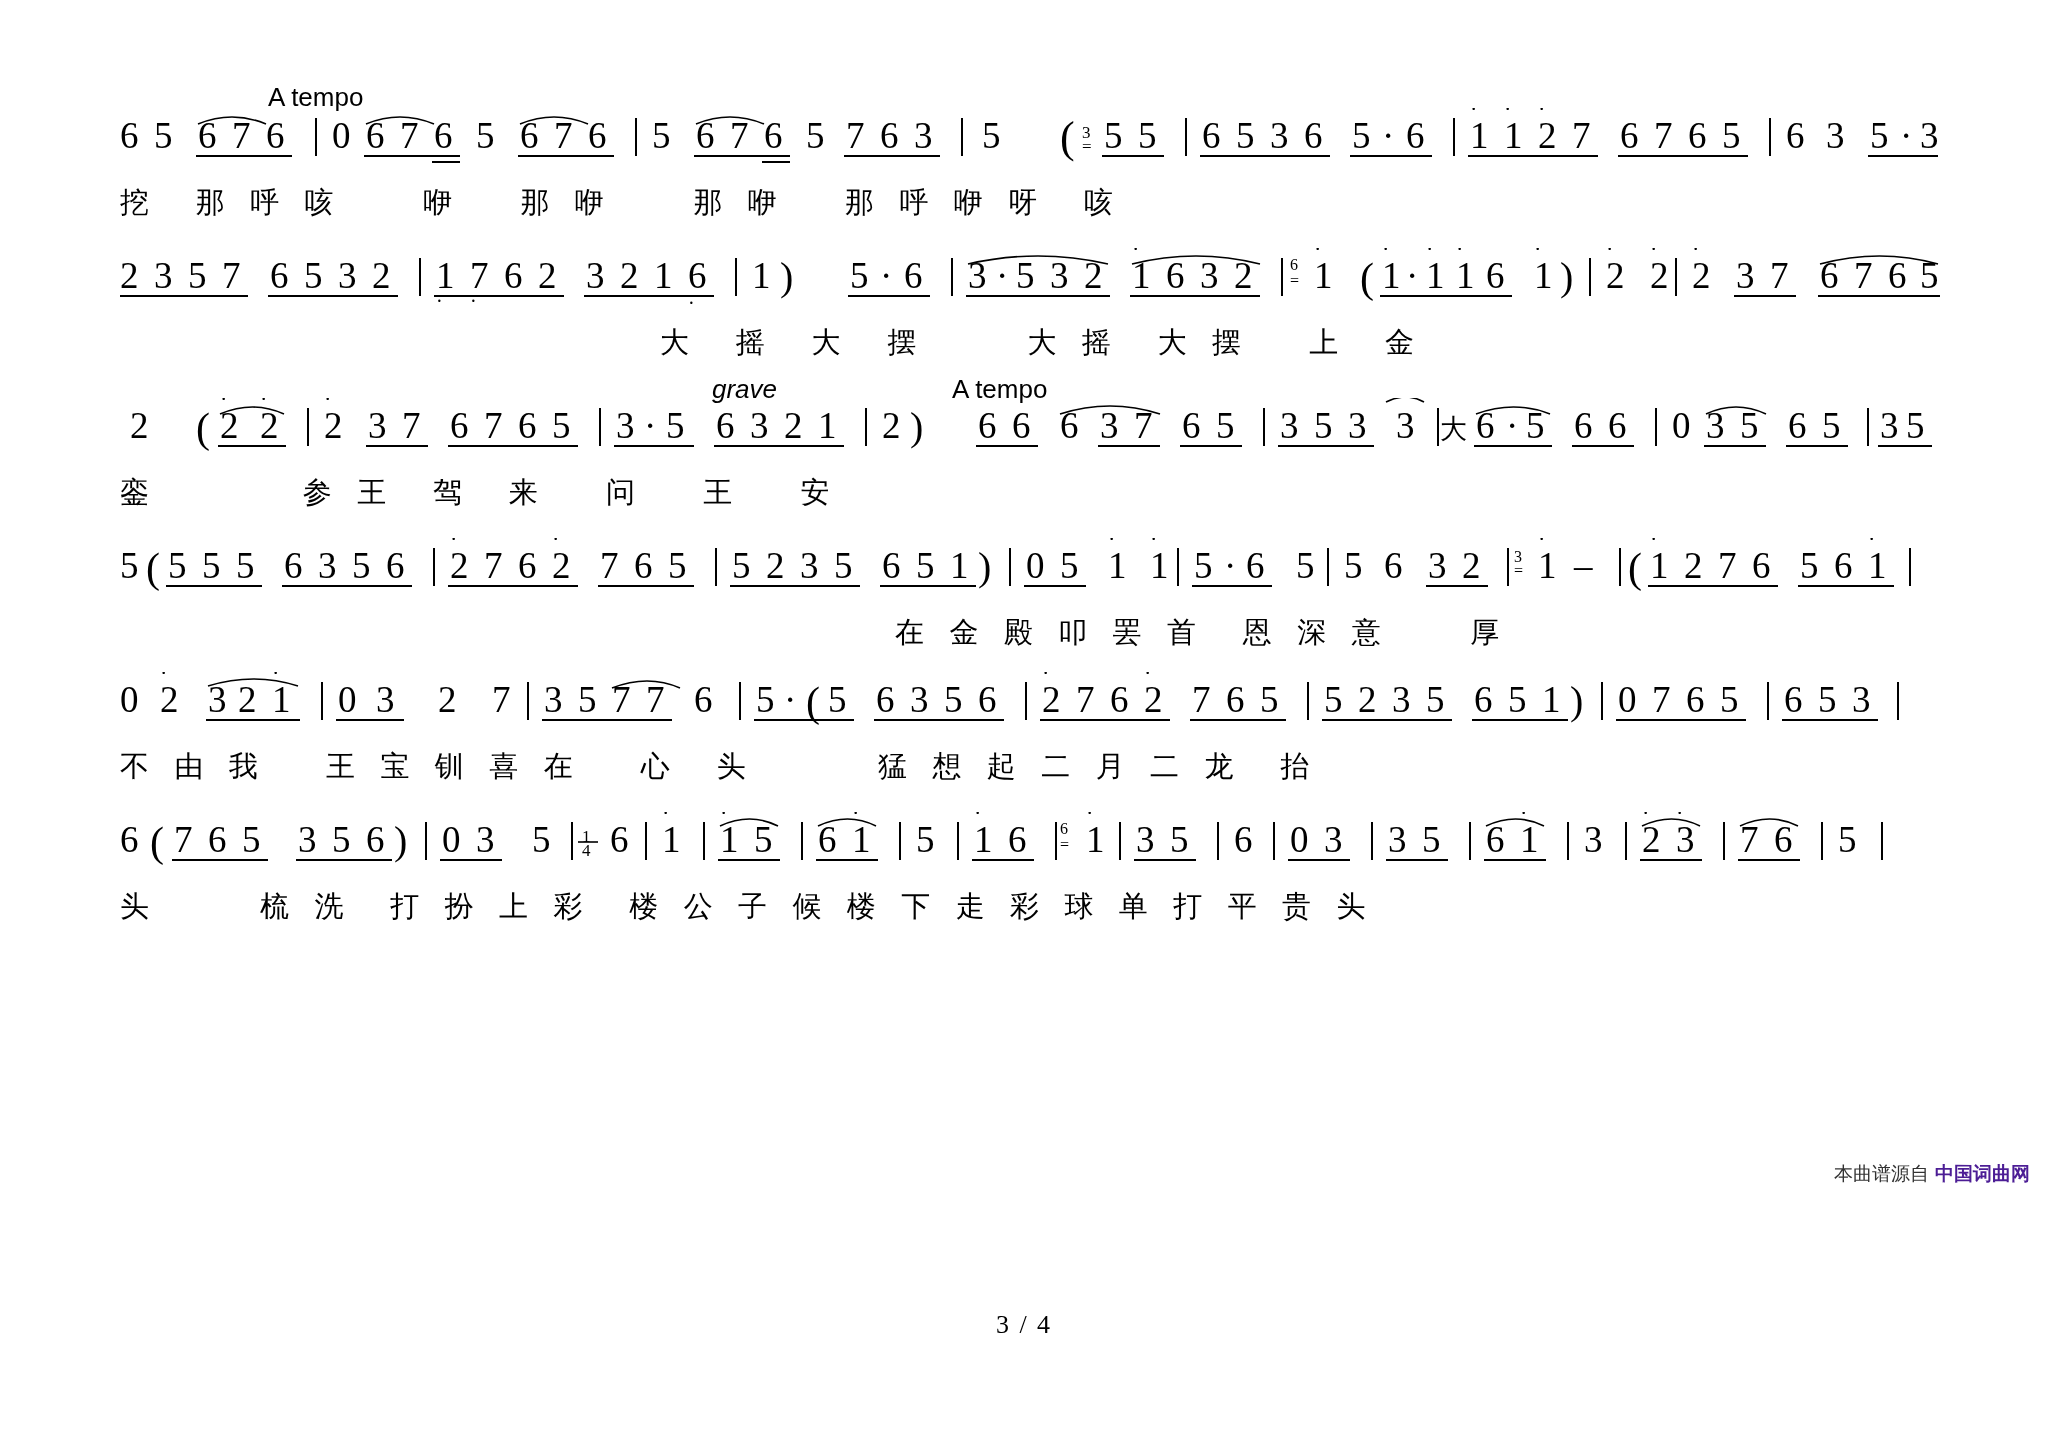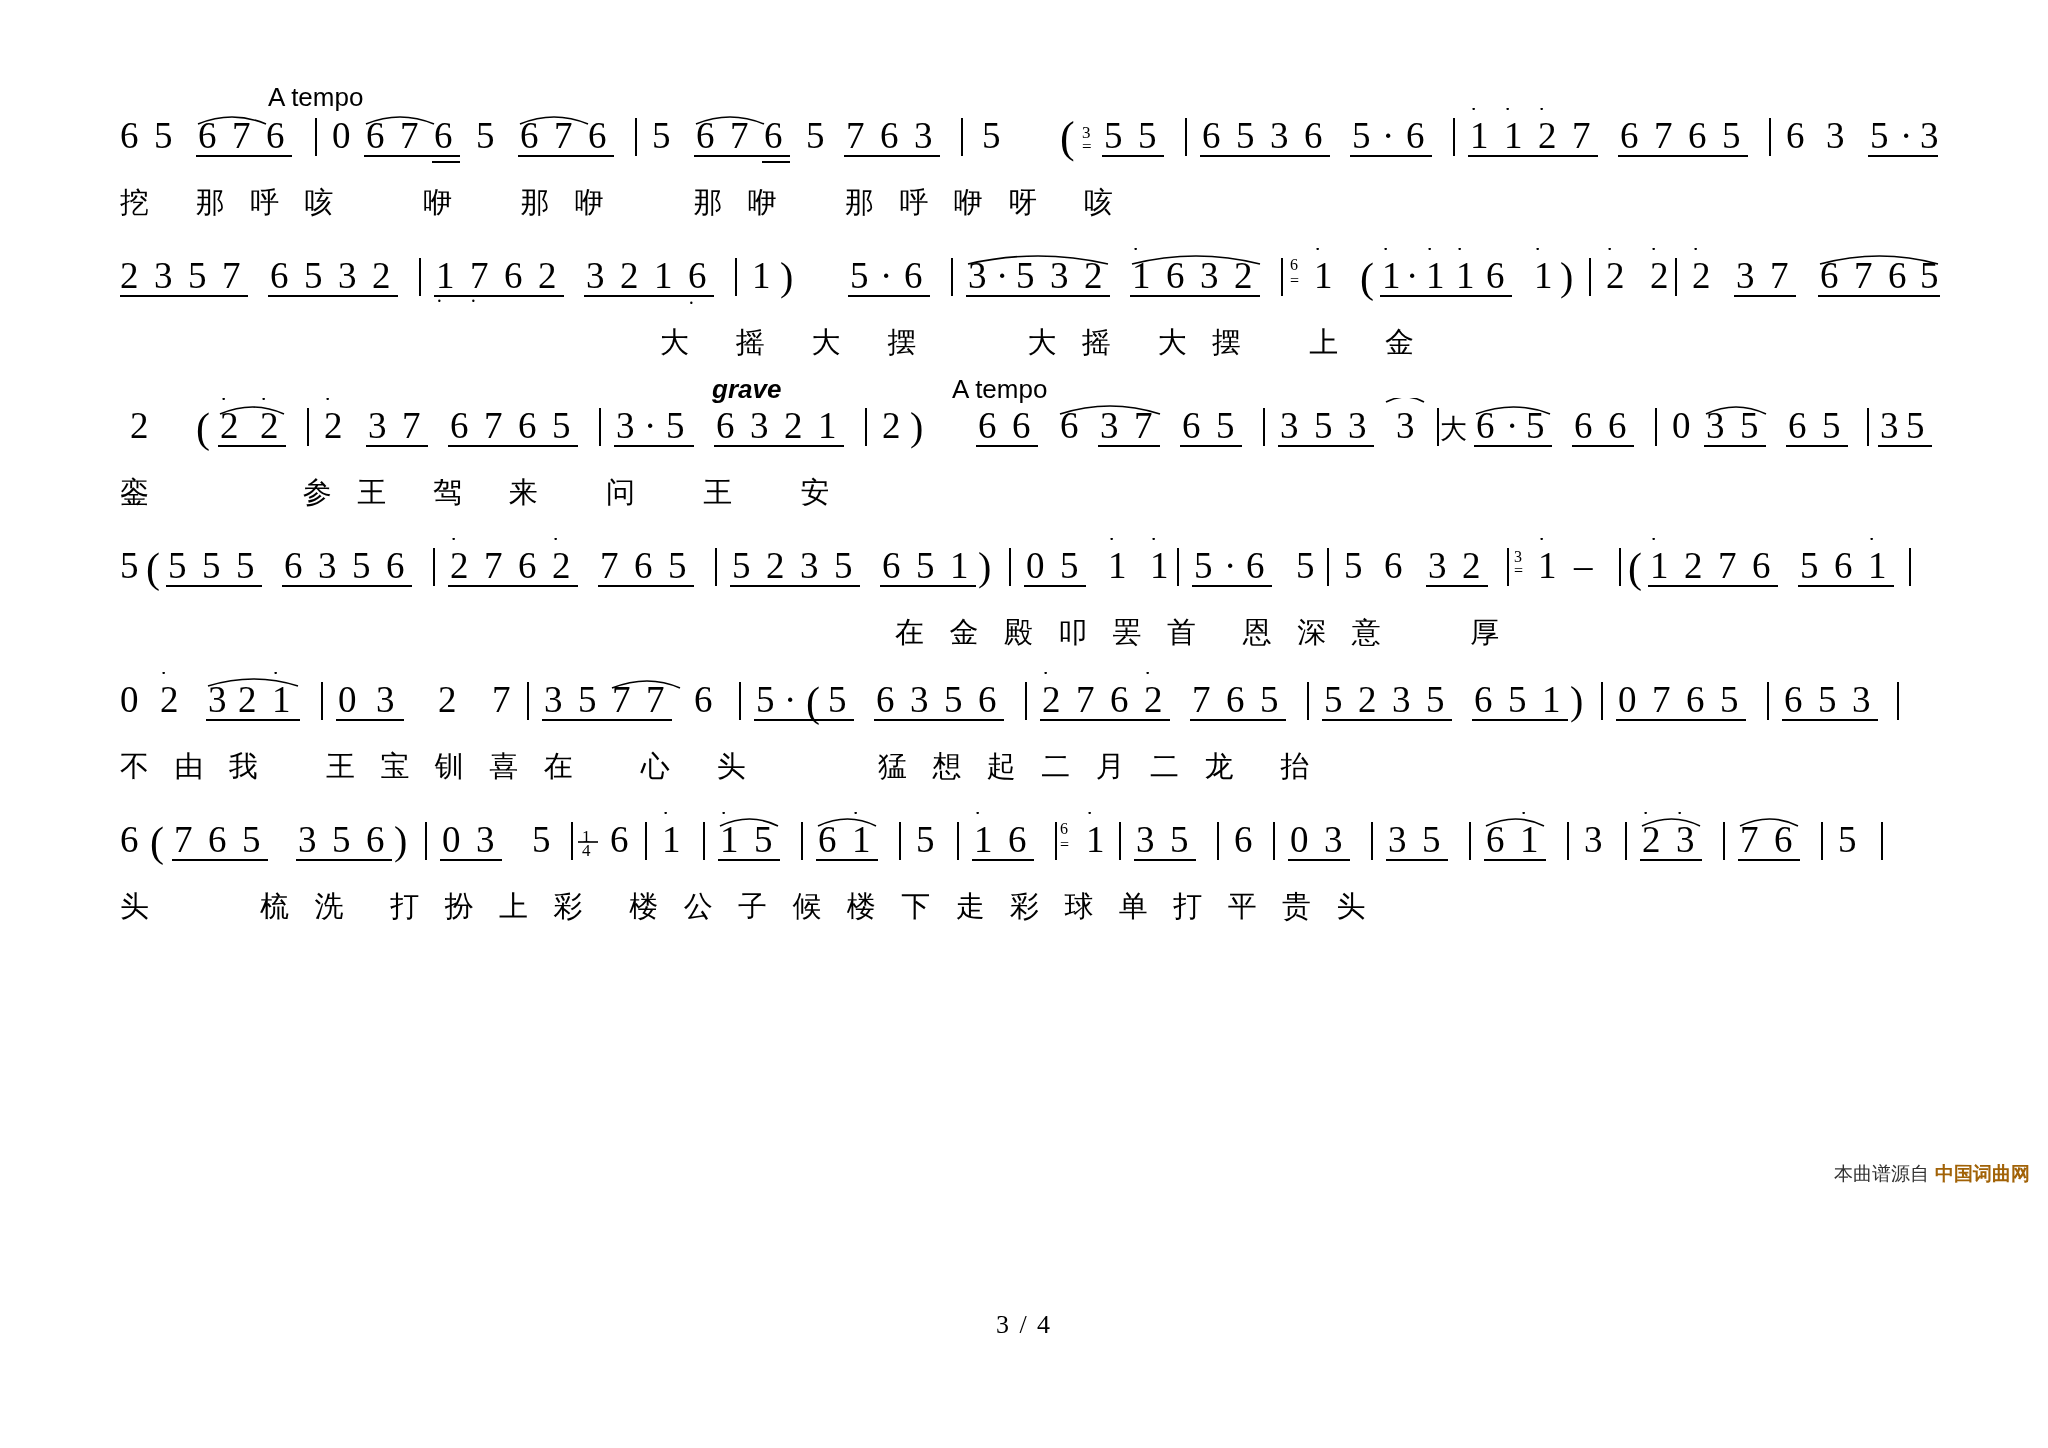--- a/index.html
+++ b/index.html
@@ -54,31 +54,31 @@
   .footer {
     position: absolute;
     right: 18px;
     bottom: 14px;
     font-family: "DejaVu Sans", sans-serif;
     font-size: 19px;
     color: #333333;
     white-space: pre;
   }
   .footer .site {
-    color: #a16207;
+    color: #4c1d95;
     font-weight: bold;
   }
 </style>
 </head>
 <body>
 
 <div class="sheet">
 
   <div class="tempo-mark" style="left:268px; top:82px;">A tempo</div>
-  <div class="tempo-mark italic" style="left:712px; top:374px;font-weight:bold;">grave</div>
+  <div class="tempo-mark italic" style="left:712px; top:374px;">grave</div>
   <div class="tempo-mark" style="left:952px; top:374px;">A tempo</div>
 
   <div class="system" style="top:108px;">
     <svg width="1820" height="62" viewBox="0 0 1820 62">
       <g font-family="Liberation Serif, serif" font-size="37" fill="#000">
 
         <text x="0" y="40">6</text>
           <text x="34" y="40">5</text>
         <text x="78" y="40">6</text>
           <text x="112" y="40">7</text>

